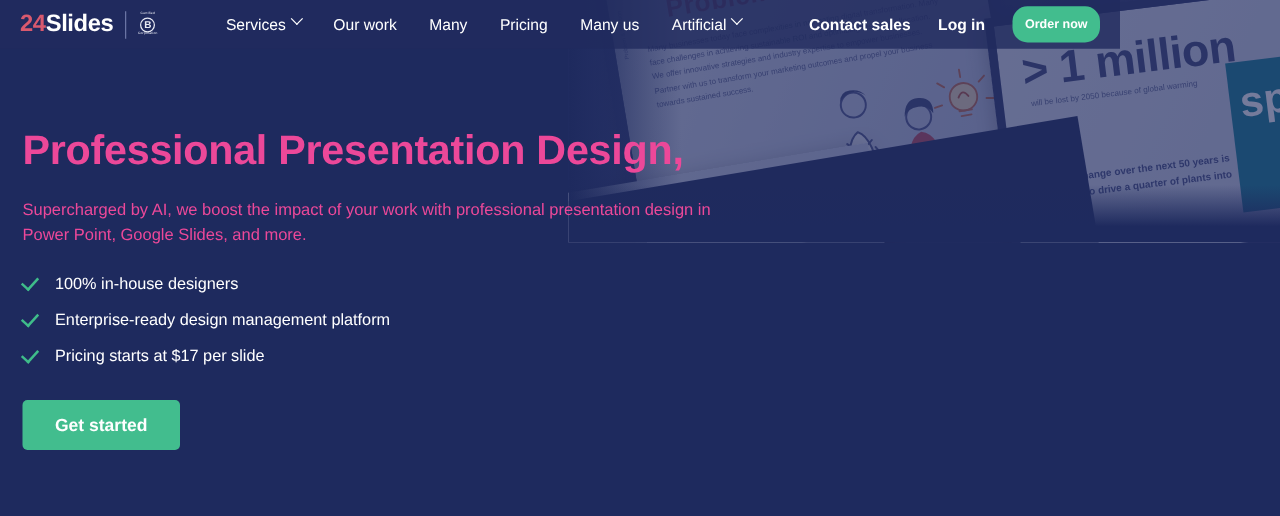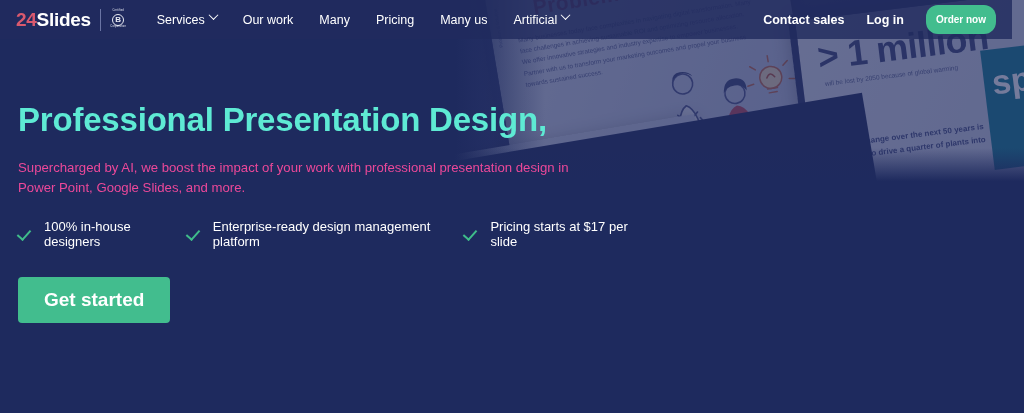--- a/index.html
+++ b/index.html
@@ -128,25 +128,26 @@
     background:linear-gradient(to right,#1e2a5e 0%,rgba(30,42,94,0) 100%);
   }
   .hero-fade-bottom {
     position:absolute; left:0; bottom:0; width:100%; height:46px;
     background:linear-gradient(to bottom,rgba(30,42,94,0) 0%,#1e2a5e 72%);
   }
 
   
   .header {
     position:absolute; left:0; top:0;
-    width:1012px; height:39px;
+    width:896px; height:39px;
     display:flex; align-items:center;
     padding:0 16px;
     background:rgba(32,42,94,.80);
     z-index:20;
+    gap:24px;
   }
   .logo-wrap { display:flex; align-items:center; gap:9px; }
   .logo-text { font-size:19px; font-weight:bold; letter-spacing:-.3px; line-height:1; }
   .logo-24 { color:#d9596e; }
   .logo-slides { color:#ffffff; }
   .logo-divider { width:1px; height:22px; background:#6a74a4; }
   .bcorp {
     width:17px; height:23px;
     display:flex; flex-direction:column; align-items:center; justify-content:center;
     color:#e8eaf4;
@@ -178,44 +179,44 @@
     background:#42bd8e; color:#ffffff;
     font-size:10px; font-weight:bold;
     border:none; border-radius:12px;
     padding:9px 10px; cursor:pointer;
     white-space:nowrap;
   }
 
   
   .hero-copy { position:absolute; left:18px; top:98px; z-index:15; width:620px; }
   .hero-title {
-    color:#5eead4; font-size:33px; font-weight:bold;
+    color:#ec4899; font-size:33px; font-weight:bold;
     line-height:1.33; letter-spacing:-.2px;
   }
   .hero-sub {
     color:#ec4899; font-size:13.2px; line-height:1.55;
     margin-top:16px; width:560px;
   }
-  .features { margin-top:20px; display:flex; flex-direction:row; gap:14px;justify-content:center; }
+  .features { margin-top:20px; display:flex; flex-direction:column; gap:14px;justify-content:center; }
   .feature { display:flex; align-items:center; gap:12px; }
   .check {
     width:14px; height:14px; flex:0 0 14px;
     position:relative;
   }
   .check::after {
     content:""; position:absolute;
     left:2px; top:0px; width:6px; height:11px;
     border-right:2px solid #3fbd8a; border-bottom:2px solid #3fbd8a;
     transform:rotate(42deg);
   }
   .feature-label { color:#ffffff; font-size:13px; }
   .btn-start {
     margin-top:28px;
     background:#42bd8e; color:#ffffff;
-    font-size:19px; font-weight:bold;
+    font-size:14px; font-weight:bold;
     border:none; border-radius:4px;
     padding:12px 26px; cursor:pointer;
   }
 </style>
 </head>
 <body>
 
 <div class="page">
 
   <div class="hero-art">

